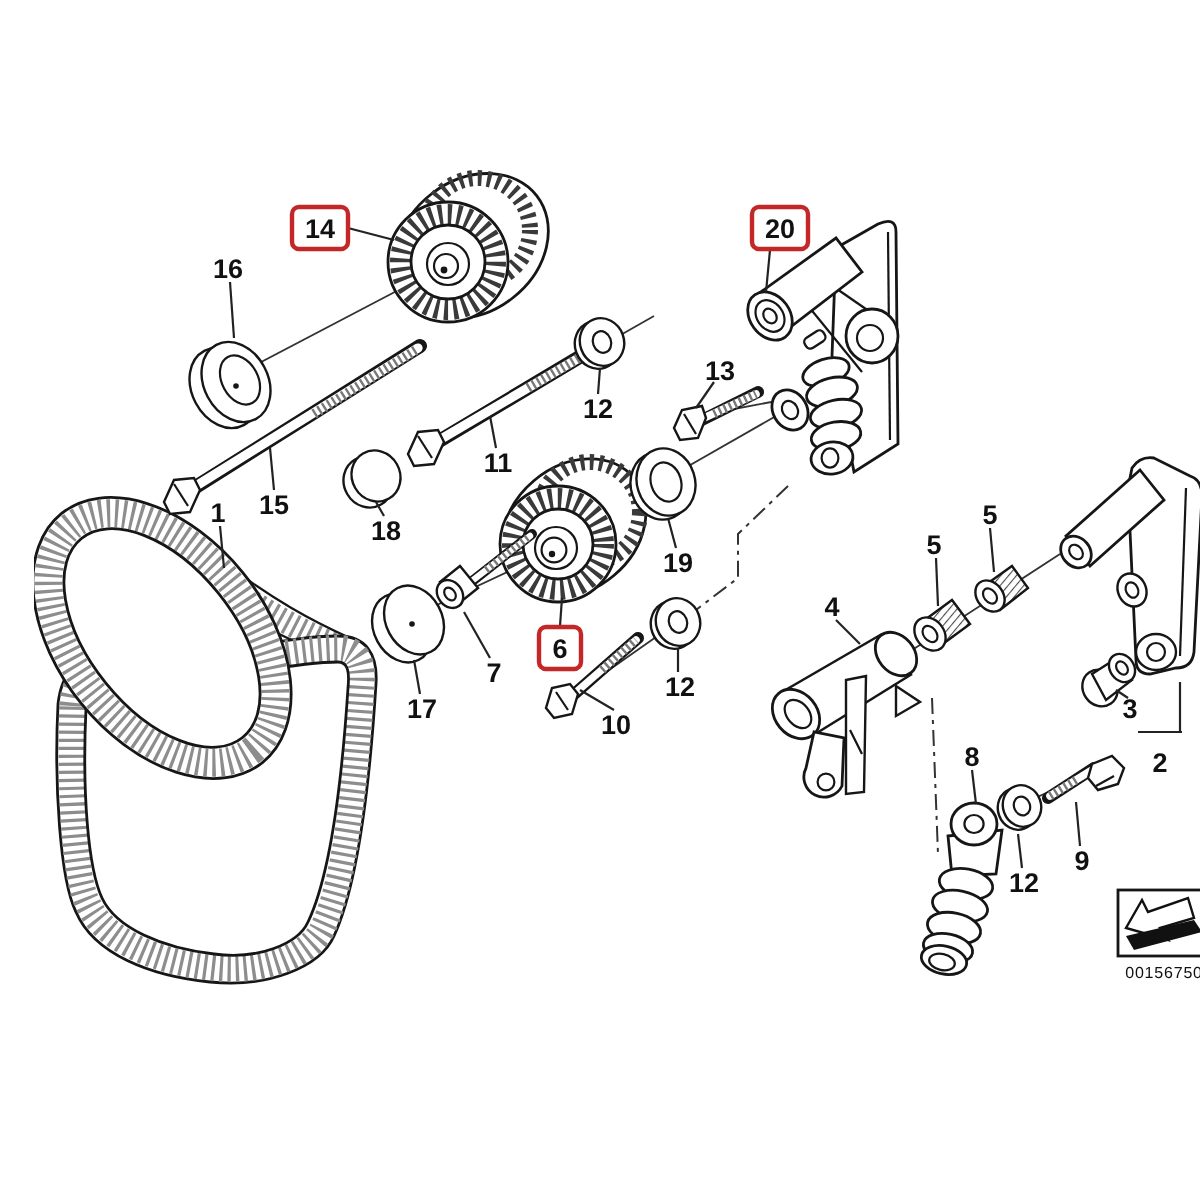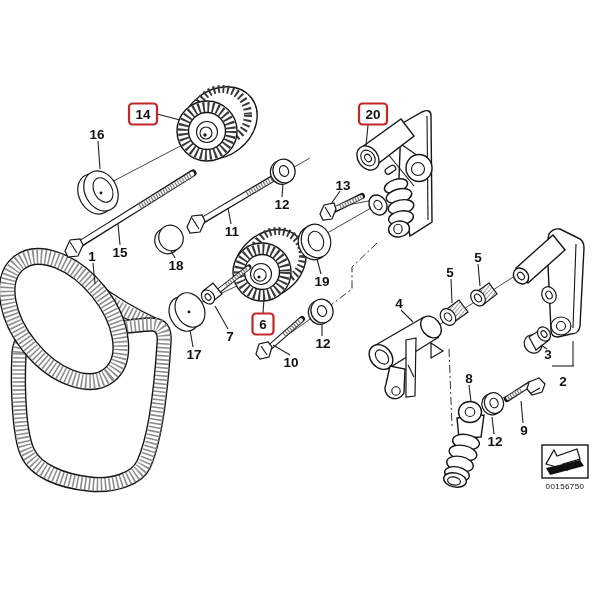--- a/index.html
+++ b/index.html
@@ -1,17 +1,17 @@
 <!DOCTYPE html>
 <html><head>
 <meta charset="utf-8">
 <style>
   html,body{margin:0;padding:0;background:#ffffff;}
   body{width:600px;height:600px;position:relative;font-family:"Liberation Sans",sans-serif;}
-  #stage{position:absolute;left:0;top:0;width:576px;height:600px;}
+  #stage{position:absolute;left:17px;top:0;width:576px;height:600px;}
   svg{display:block;}
   .o{fill:#ffffff;stroke:#161616;stroke-width:1.4;}
   .o2{fill:#ffffff;stroke:#161616;stroke-width:1.2;}
   .s{fill:none;stroke:#161616;stroke-width:1.3;}
   .s2{fill:none;stroke:#161616;stroke-width:1.1;}
   .ld{fill:none;stroke:#222222;stroke-width:1.1;}
   .axis{fill:none;stroke:#333333;stroke-width:0.9;}
   .dash{fill:none;stroke:#333333;stroke-width:1;stroke-dasharray:8 3 2 3;}
   .rib{fill:none;stroke:#8d8d8d;stroke-dasharray:1.6 2.4;}
   .rim{fill:none;stroke:#3a3a3a;stroke-dasharray:2 2.7;}

